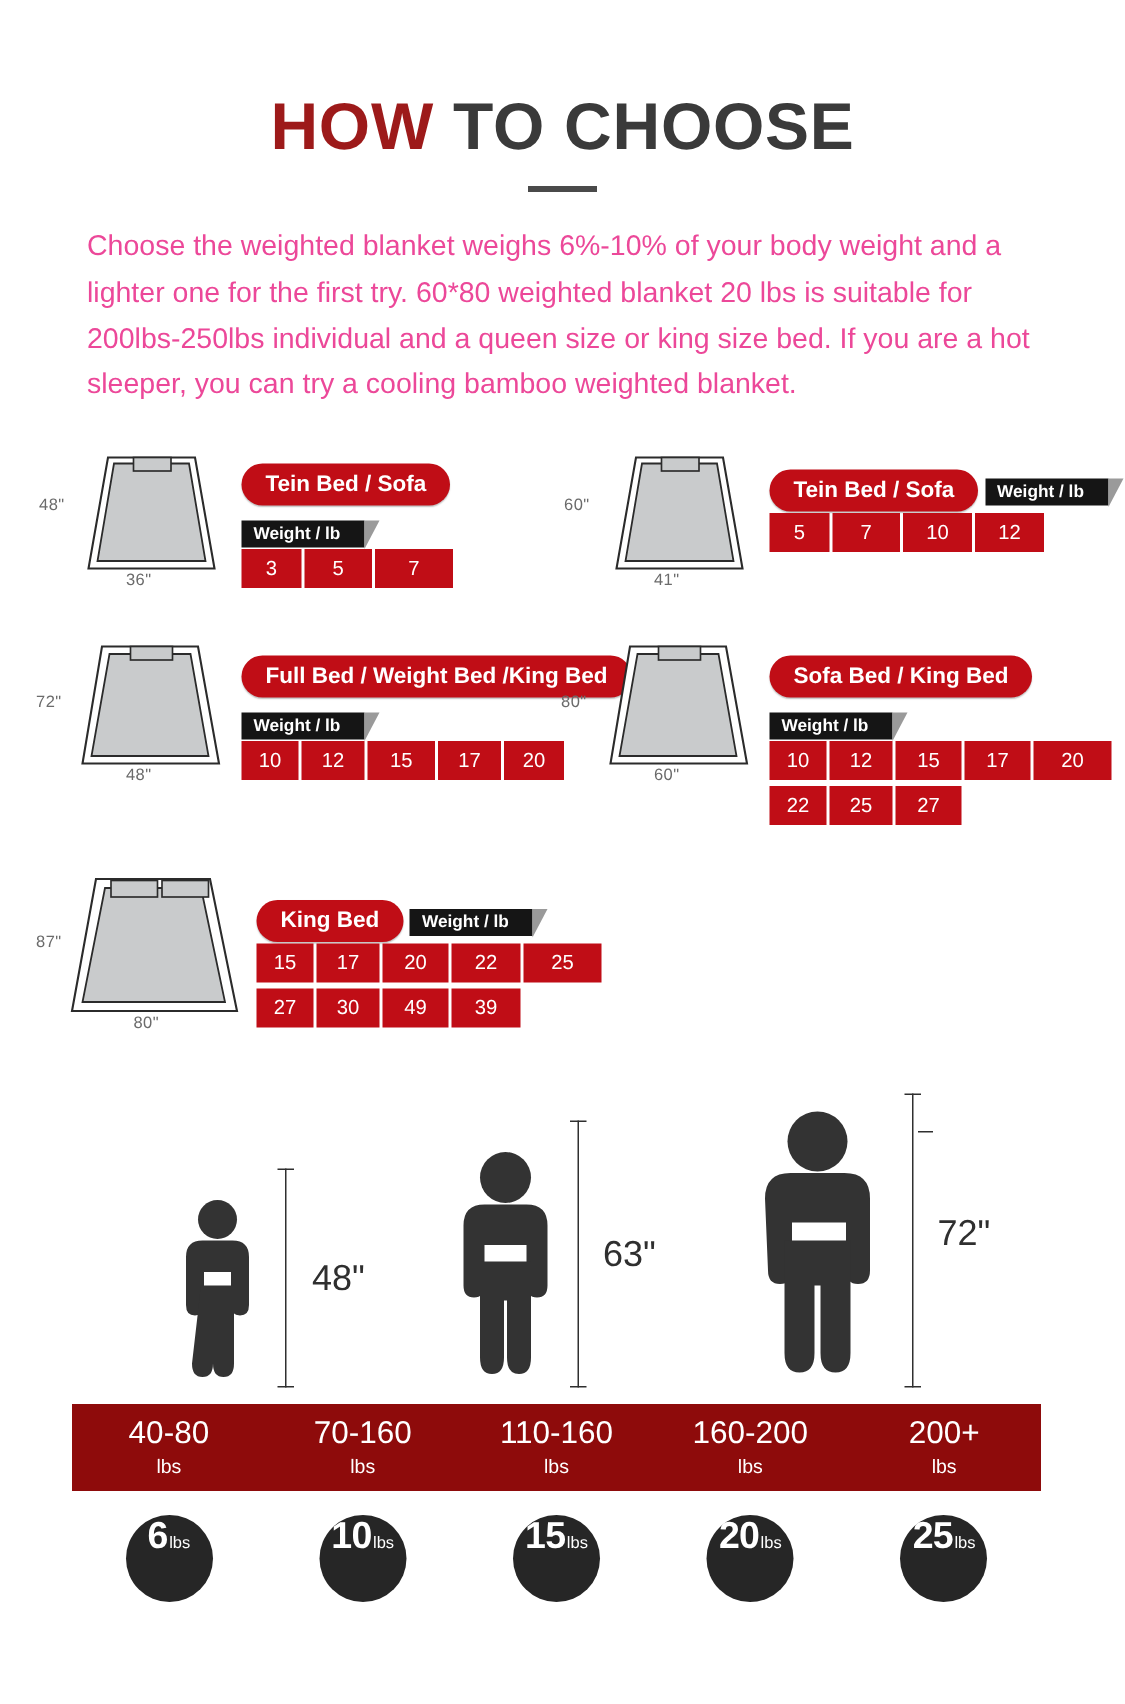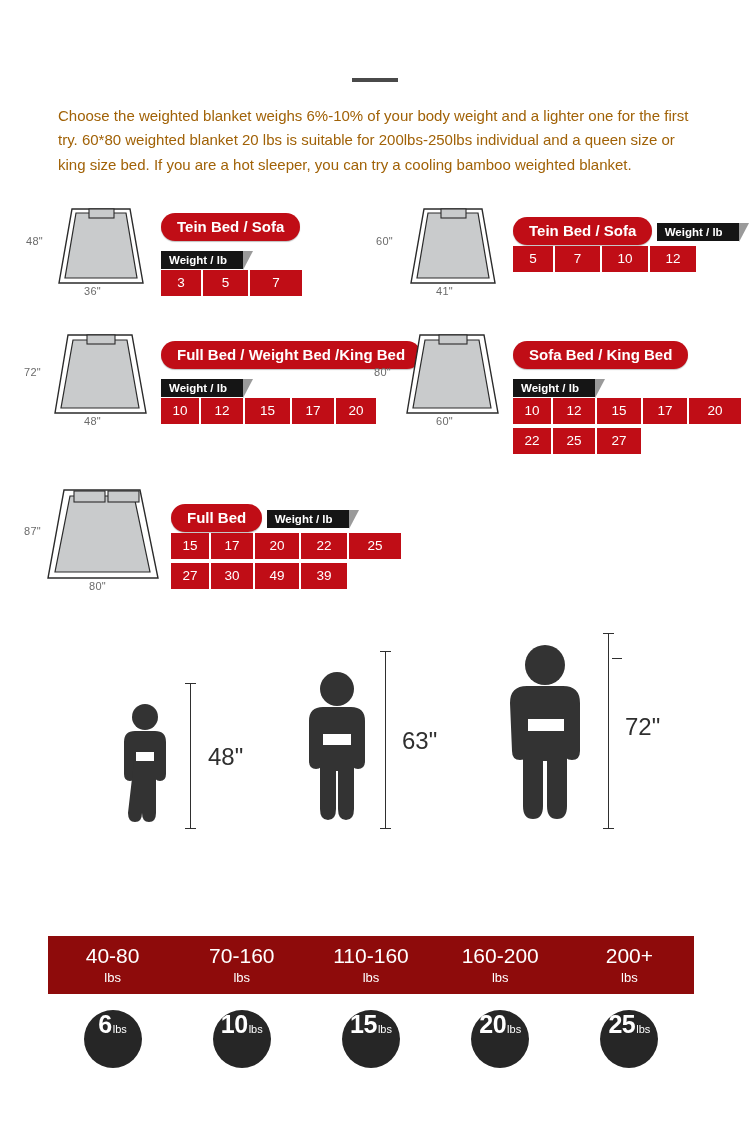--- a/index.html
+++ b/index.html
@@ -24,23 +24,23 @@
   .title .t-dark { color:#3a3a3a; }
   .title-rule {
     width: 46px; height: 4px; background:#4a4a4a;
     margin: 16px auto 0;
   }
 
   
   .intro {
     margin: 22px auto 12px;
     width: 634px;
-    font-size: 15px;
+    font-size: 19px;
     line-height: 1.62;
-    color:#a16207;
+    color:#ec4899;
     font-family: "Liberation Sans", sans-serif;
   }
 
   
   .beds { position:relative; margin-top: 22px; }
   .bed-row { display:flex; width:750px; }
   .bed-cell { display:flex; align-items:flex-start; }
   .bed-cell.left  { width: 370px; padding-left: 30px; }
   .bed-cell.right { width: 380px; padding-left: 12px; }
 
@@ -152,20 +152,23 @@
   }
   .circ .n { font-size: 25px; font-weight:700; letter-spacing:-0.5px; }
   .circ .u { font-size: 11px; margin-left:1px; }
 </style>
 </head>
 <body>
 
 <div class="page">
 
   <div class="title-wrap">
+    <div class="title">
+      <span class="t-red">HOW</span><span class="t-dark"> TO CHOOSE</span>
+    </div>
     <div class="title-rule"></div>
   </div>
 
   <p class="intro">Choose the weighted blanket weighs 6%-10% of your body weight and a lighter one for the first try. 60*80 weighted blanket 20 lbs is suitable for 200lbs-250lbs individual and a queen size or king size bed. If you are a hot sleeper, you can try a cooling bamboo weighted blanket.</p>
 
   <div class="beds">
 
     <div class="bed-row">
 
       <div class="bed-cell left">
@@ -284,21 +287,21 @@
           <svg width="135" height="112" viewBox="0 0 135 112">
             <polygon points="34,8 110,8 128,96 18,96" fill="#ffffff" stroke="#2b2b2b" stroke-width="1.4"></polygon>
             <polygon points="40,14 104,14 120,90 25,90" fill="#c9cbcc" stroke="#2b2b2b" stroke-width="1.2"></polygon>
             <rect x="44" y="9" width="31" height="11" fill="#c9cbcc" stroke="#2b2b2b" stroke-width="1.1"></rect>
             <rect x="78" y="9" width="31" height="11" fill="#c9cbcc" stroke="#2b2b2b" stroke-width="1.1"></rect>
           </svg>
           <span class="dim-v" style="left:-6px;top:44%;">87"</span>
           <span class="dim-h" style="top:98px;">80"</span>
         </div>
         <div class="bed-info" style="padding-top:18px;">
-          <div class="pill">Full Bed</div>
+          <div class="pill">King Bed</div>
           <div class="weight-tag">
             <span>Weight / lb</span>
             <span class="fold"></span>
           </div>
           <div class="wrow">
             <div class="wcell" style="min-width:38px">15</div>
             <div class="wcell" style="min-width:42px">17</div>
             <div class="wcell" style="min-width:44px">20</div>
             <div class="wcell" style="min-width:46px">22</div>
             <div class="wcell" style="min-width:52px">25</div>

